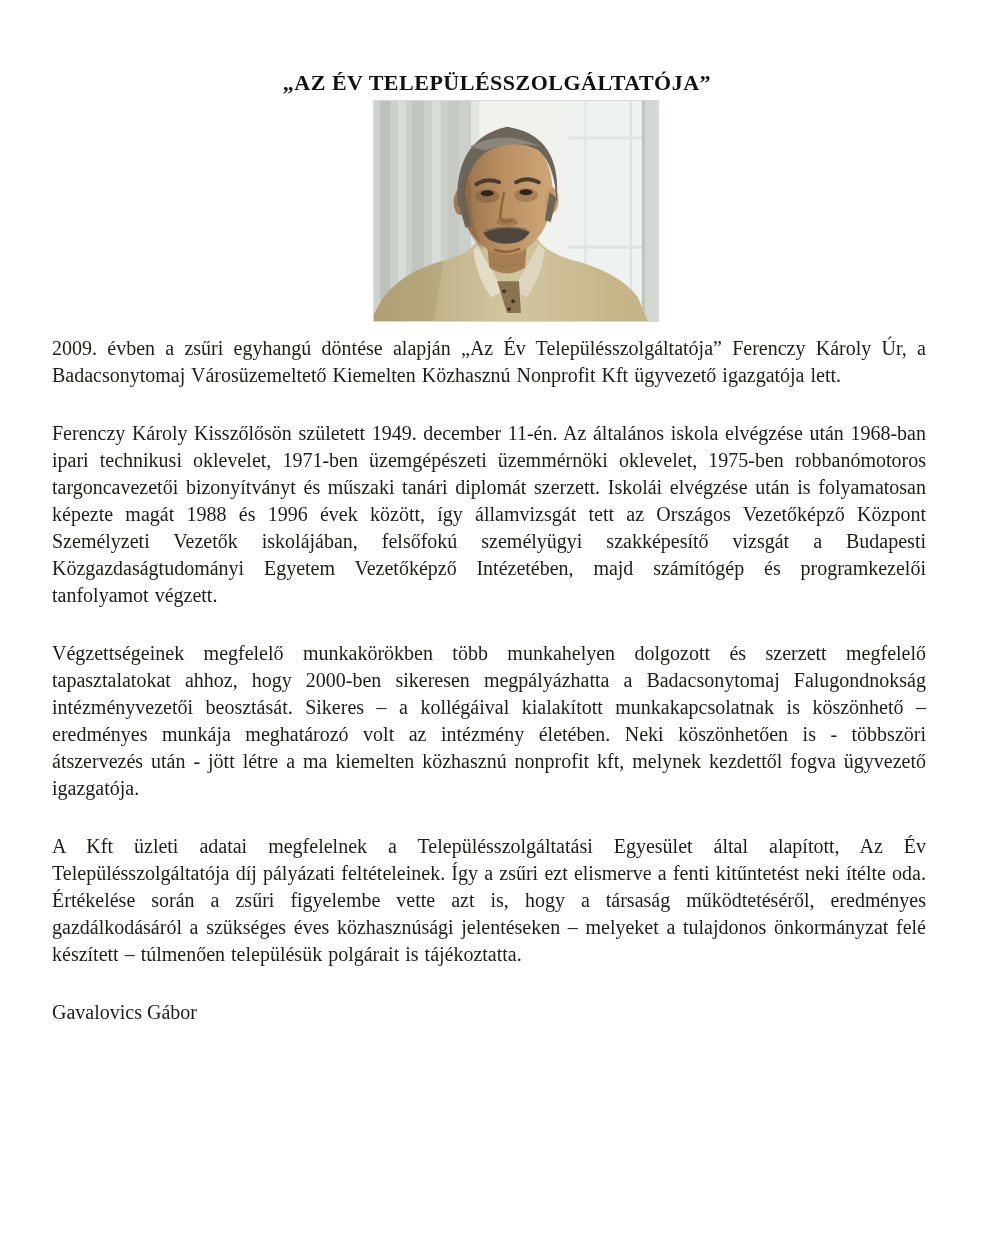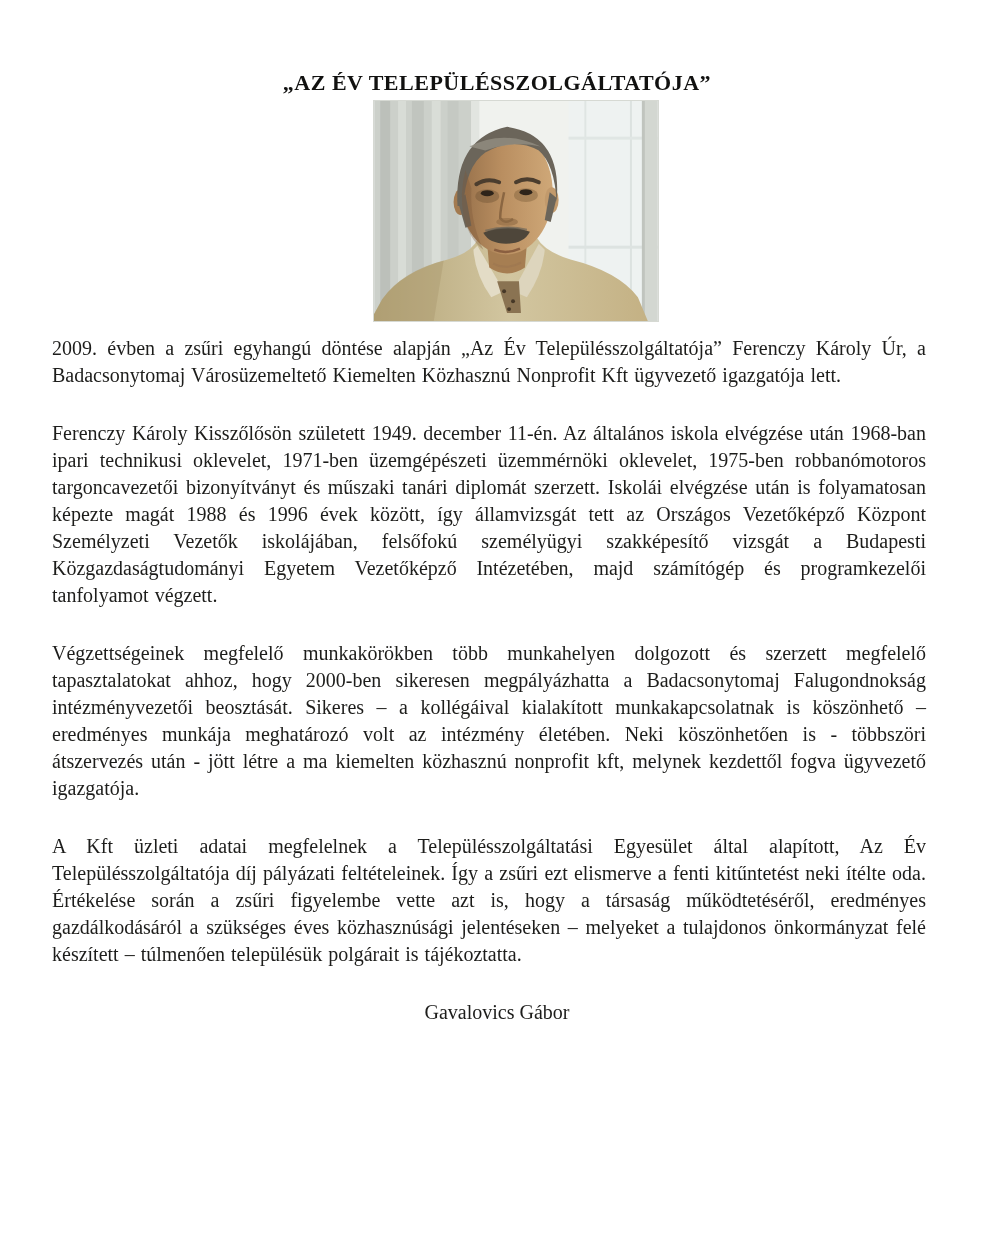--- a/index.html
+++ b/index.html
@@ -41,21 +41,21 @@
   .body-text p {
     font-size: 20px;
     line-height: 27px;
     text-align: justify;
     margin: 0 16px 31px 0;
     word-spacing: 1px;
   }
   .signature {
     font-size: 20px;
     line-height: 27px;
-    text-align: center;
+    text-align: left;
     margin-top: 14px;
   }
 </style>
 </head>
 <body>
 
 <div class="page">
 
   <div class="title">
     <div>„AZ ÉV TELEPÜLÉSSZOLGÁLTATÓJA”</div>

